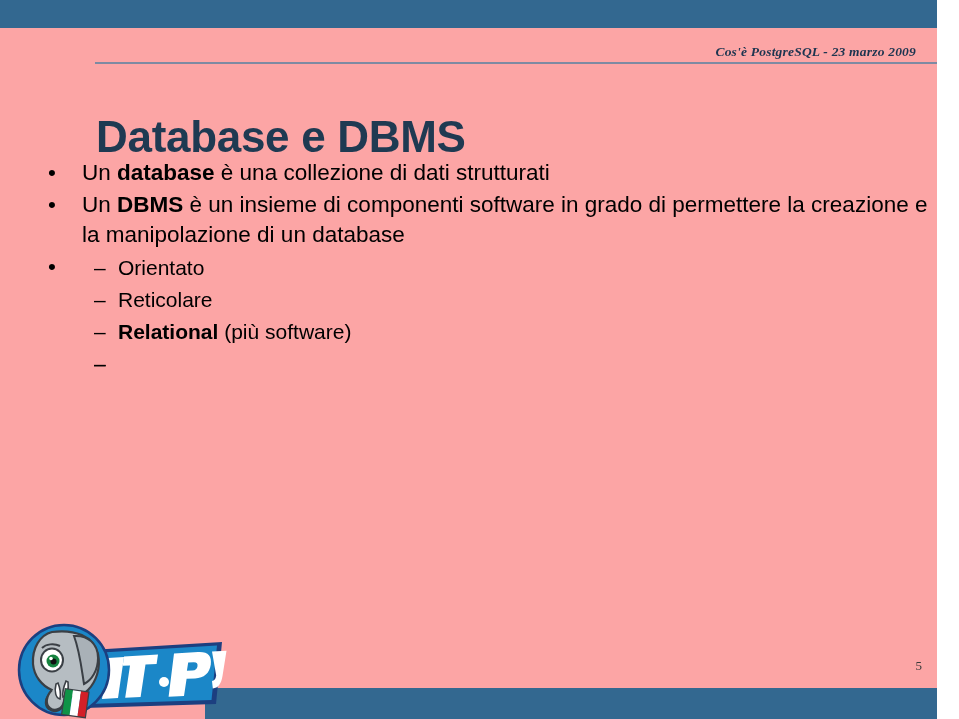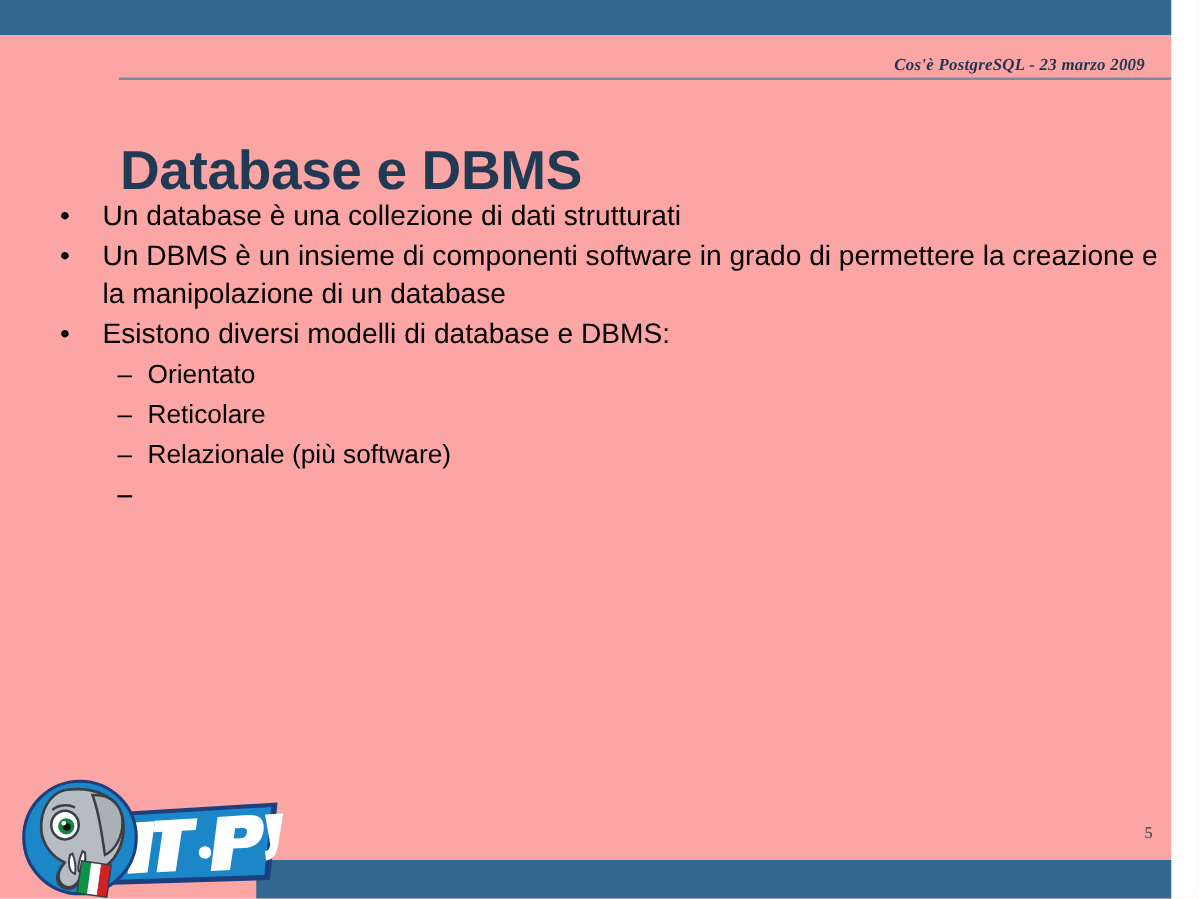--- a/index.html
+++ b/index.html
@@ -96,21 +96,21 @@
   }
   .lvl2 > .marker {
     position: absolute;
     left: 54px;
     top: 0;
     font-size: 21px;
     line-height: 32px;
     color: #000000;
   }
 
-  .b { font-weight: 400; }
+  .b { font-weight: 700; }
   .i { }
 
   
   .footer-bar {
     position: absolute;
     left: 205px;
     top: 688px;
     width: 754px;
     height: 31px;
     background: #336890;
@@ -142,24 +142,24 @@
   <div class="top-bar"></div>
 
   <div class="header-text">Cos'è PostgreSQL - 23 marzo 2009</div>
   <div class="header-rule"></div>
 
   <h1 class="slide-title">Database e DBMS</h1>
 
   <div class="content" id="body-content">
       <div class="lvl1"><span class="marker">•</span><span><span>Un </span><span class="b">database</span><span> è </span><span class="i">una collezione di dati strutturati</span></span></div>
       <div class="lvl1"><span class="marker">•</span><span><span>Un </span><span class="b">DBMS</span><span> è </span><span class="i">un insieme di componenti software in grado di permettere la creazione e la manipolazione di un database</span></span></div>
-      <div class="lvl1"><span class="marker">•</span><span><span>Esistono diversi modelli di database e DBMS:</span></span></div>
+      <div class="lvl1"><span class="marker">•</span></div>
       <div class="lvl2"><span class="marker">–</span><span><span>Orientato</span></span></div>
       <div class="lvl2"><span class="marker">–</span><span><span>Reticolare</span></span></div>
-      <div class="lvl2"><span class="marker">–</span><span><span class="b">Relazionale</span><span> (più software)</span></span></div>
+      <div class="lvl2"><span class="marker">–</span><span><span class="b">Relational</span><span> (più software)</span></span></div>
       <div class="lvl2"><span class="marker">–</span></div>
       <div class="lvl2"><span class="marker">–</span></div>
     </div>
 
   <div class="page-number">5</div>
 
   <div class="footer-bar"></div>
 
   <div class="logo">
     <svg width="215" height="107" viewBox="0 0 215 107" xmlns="http://www.w3.org/2000/svg">

